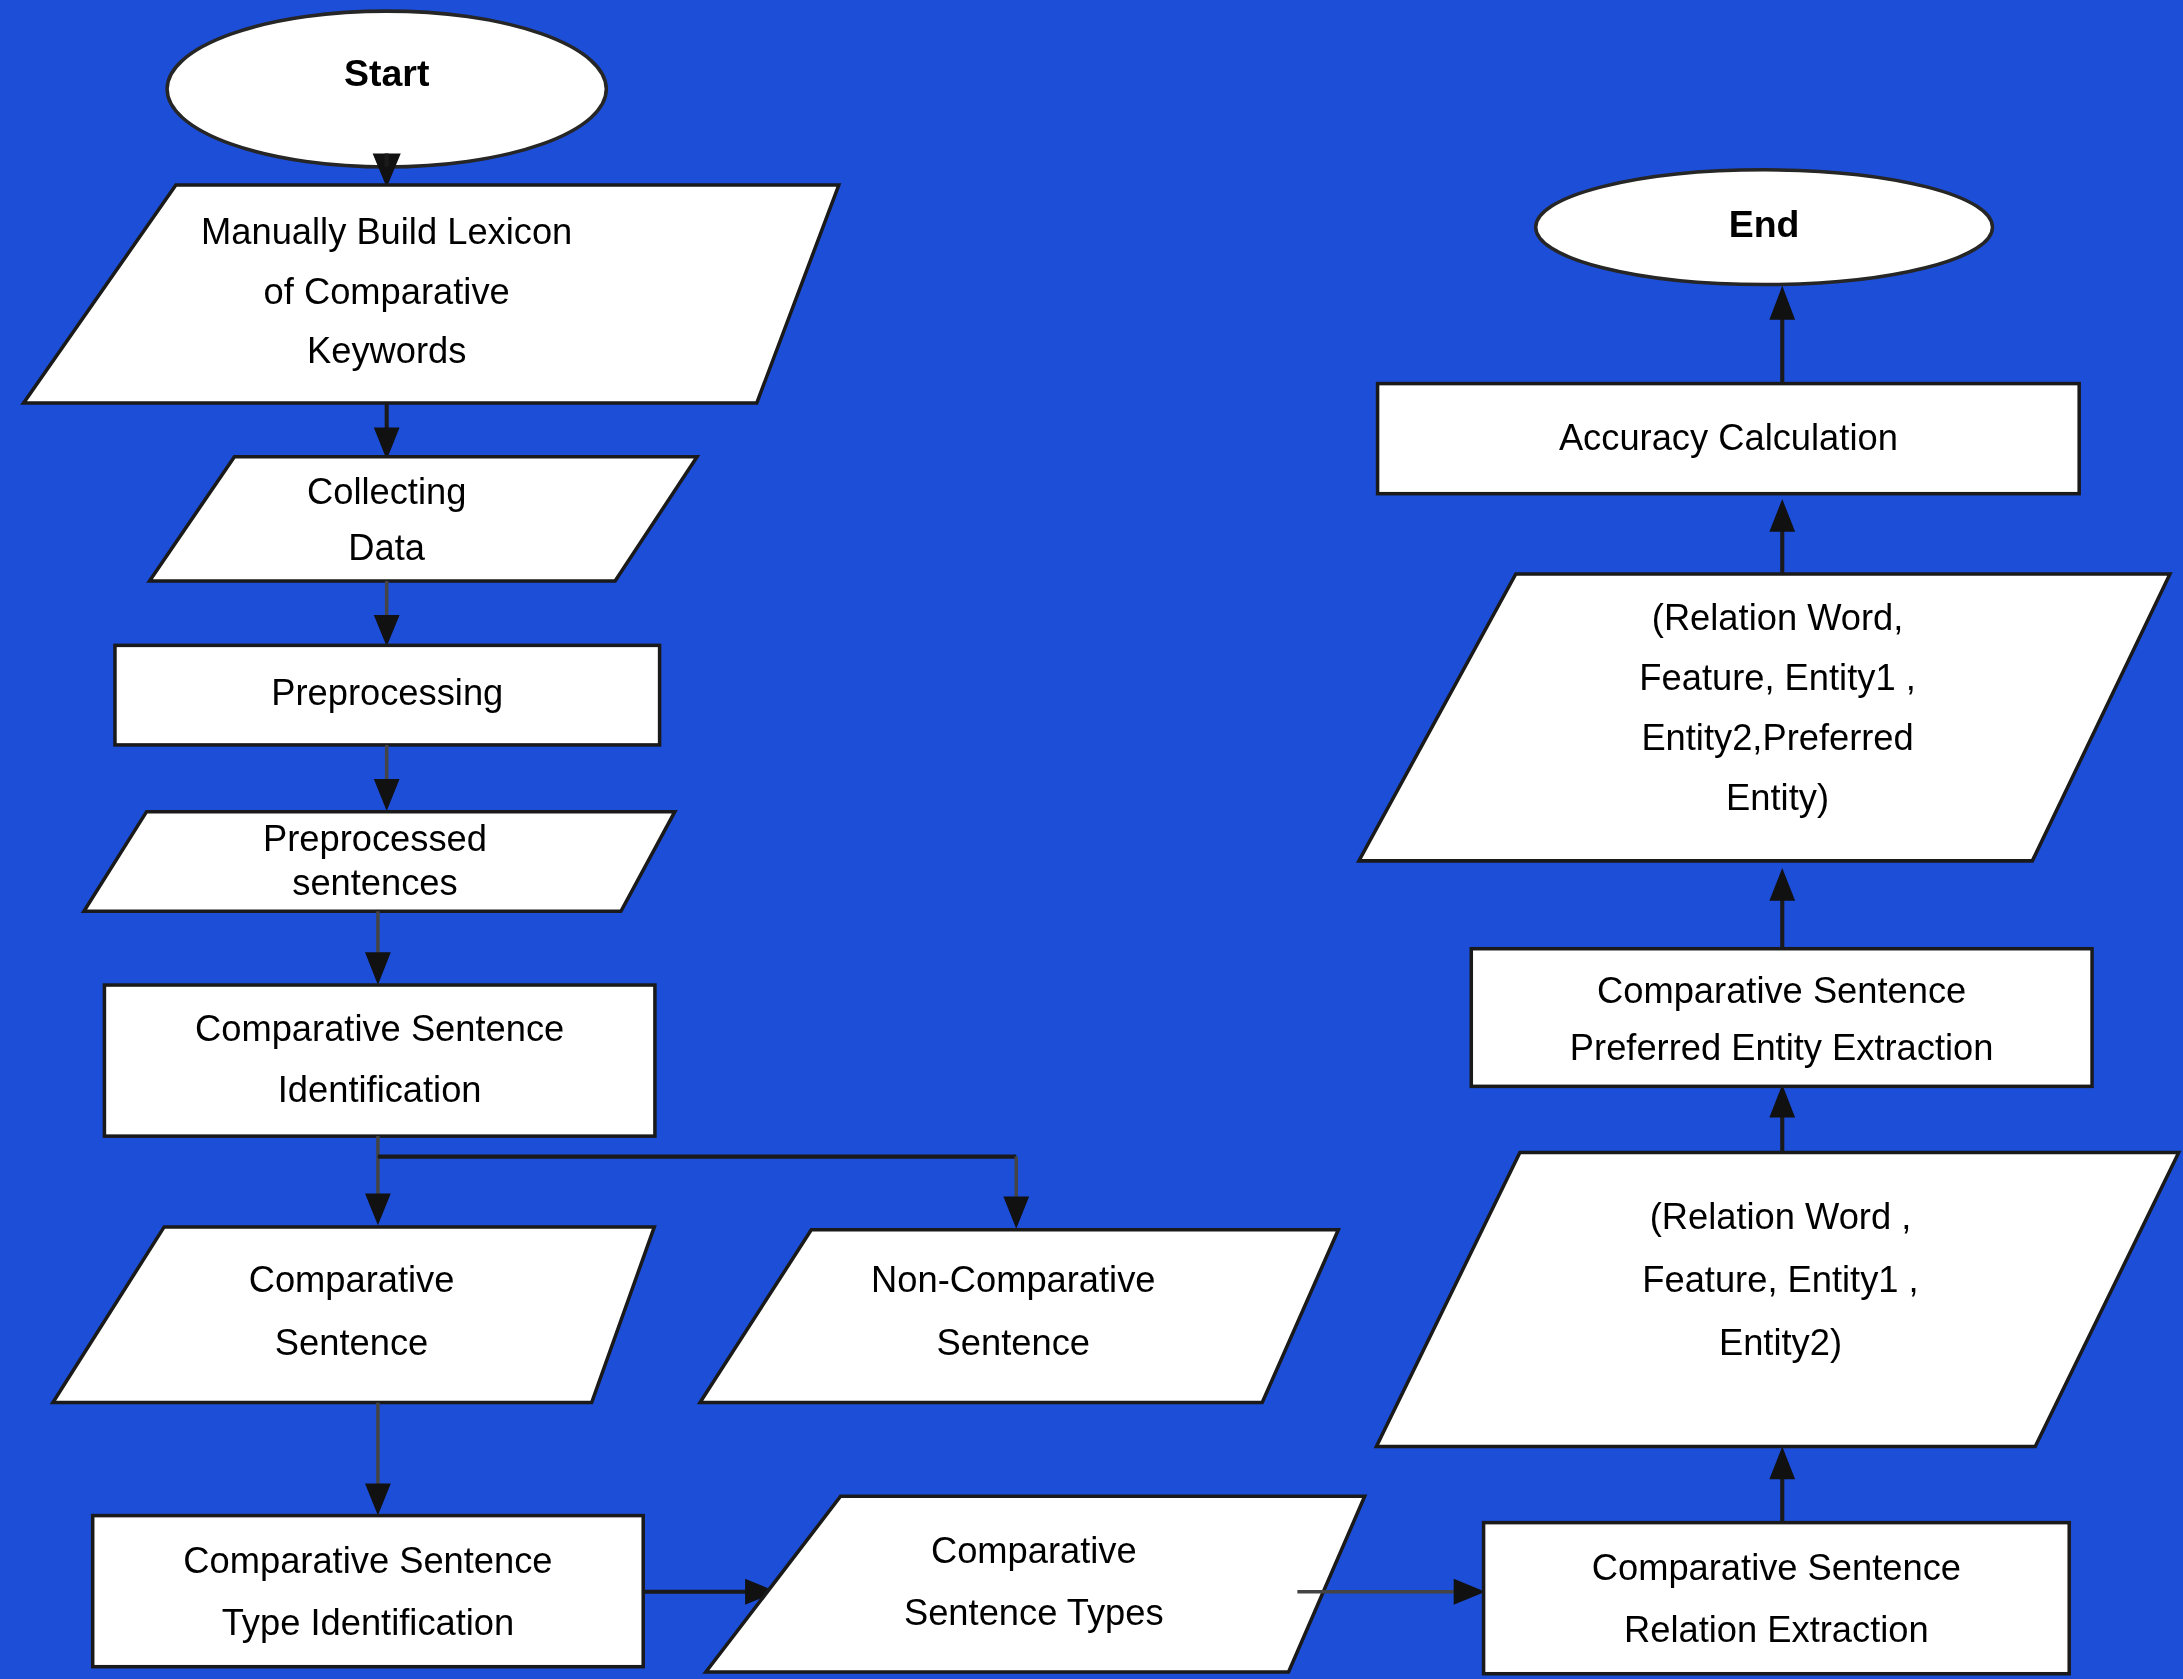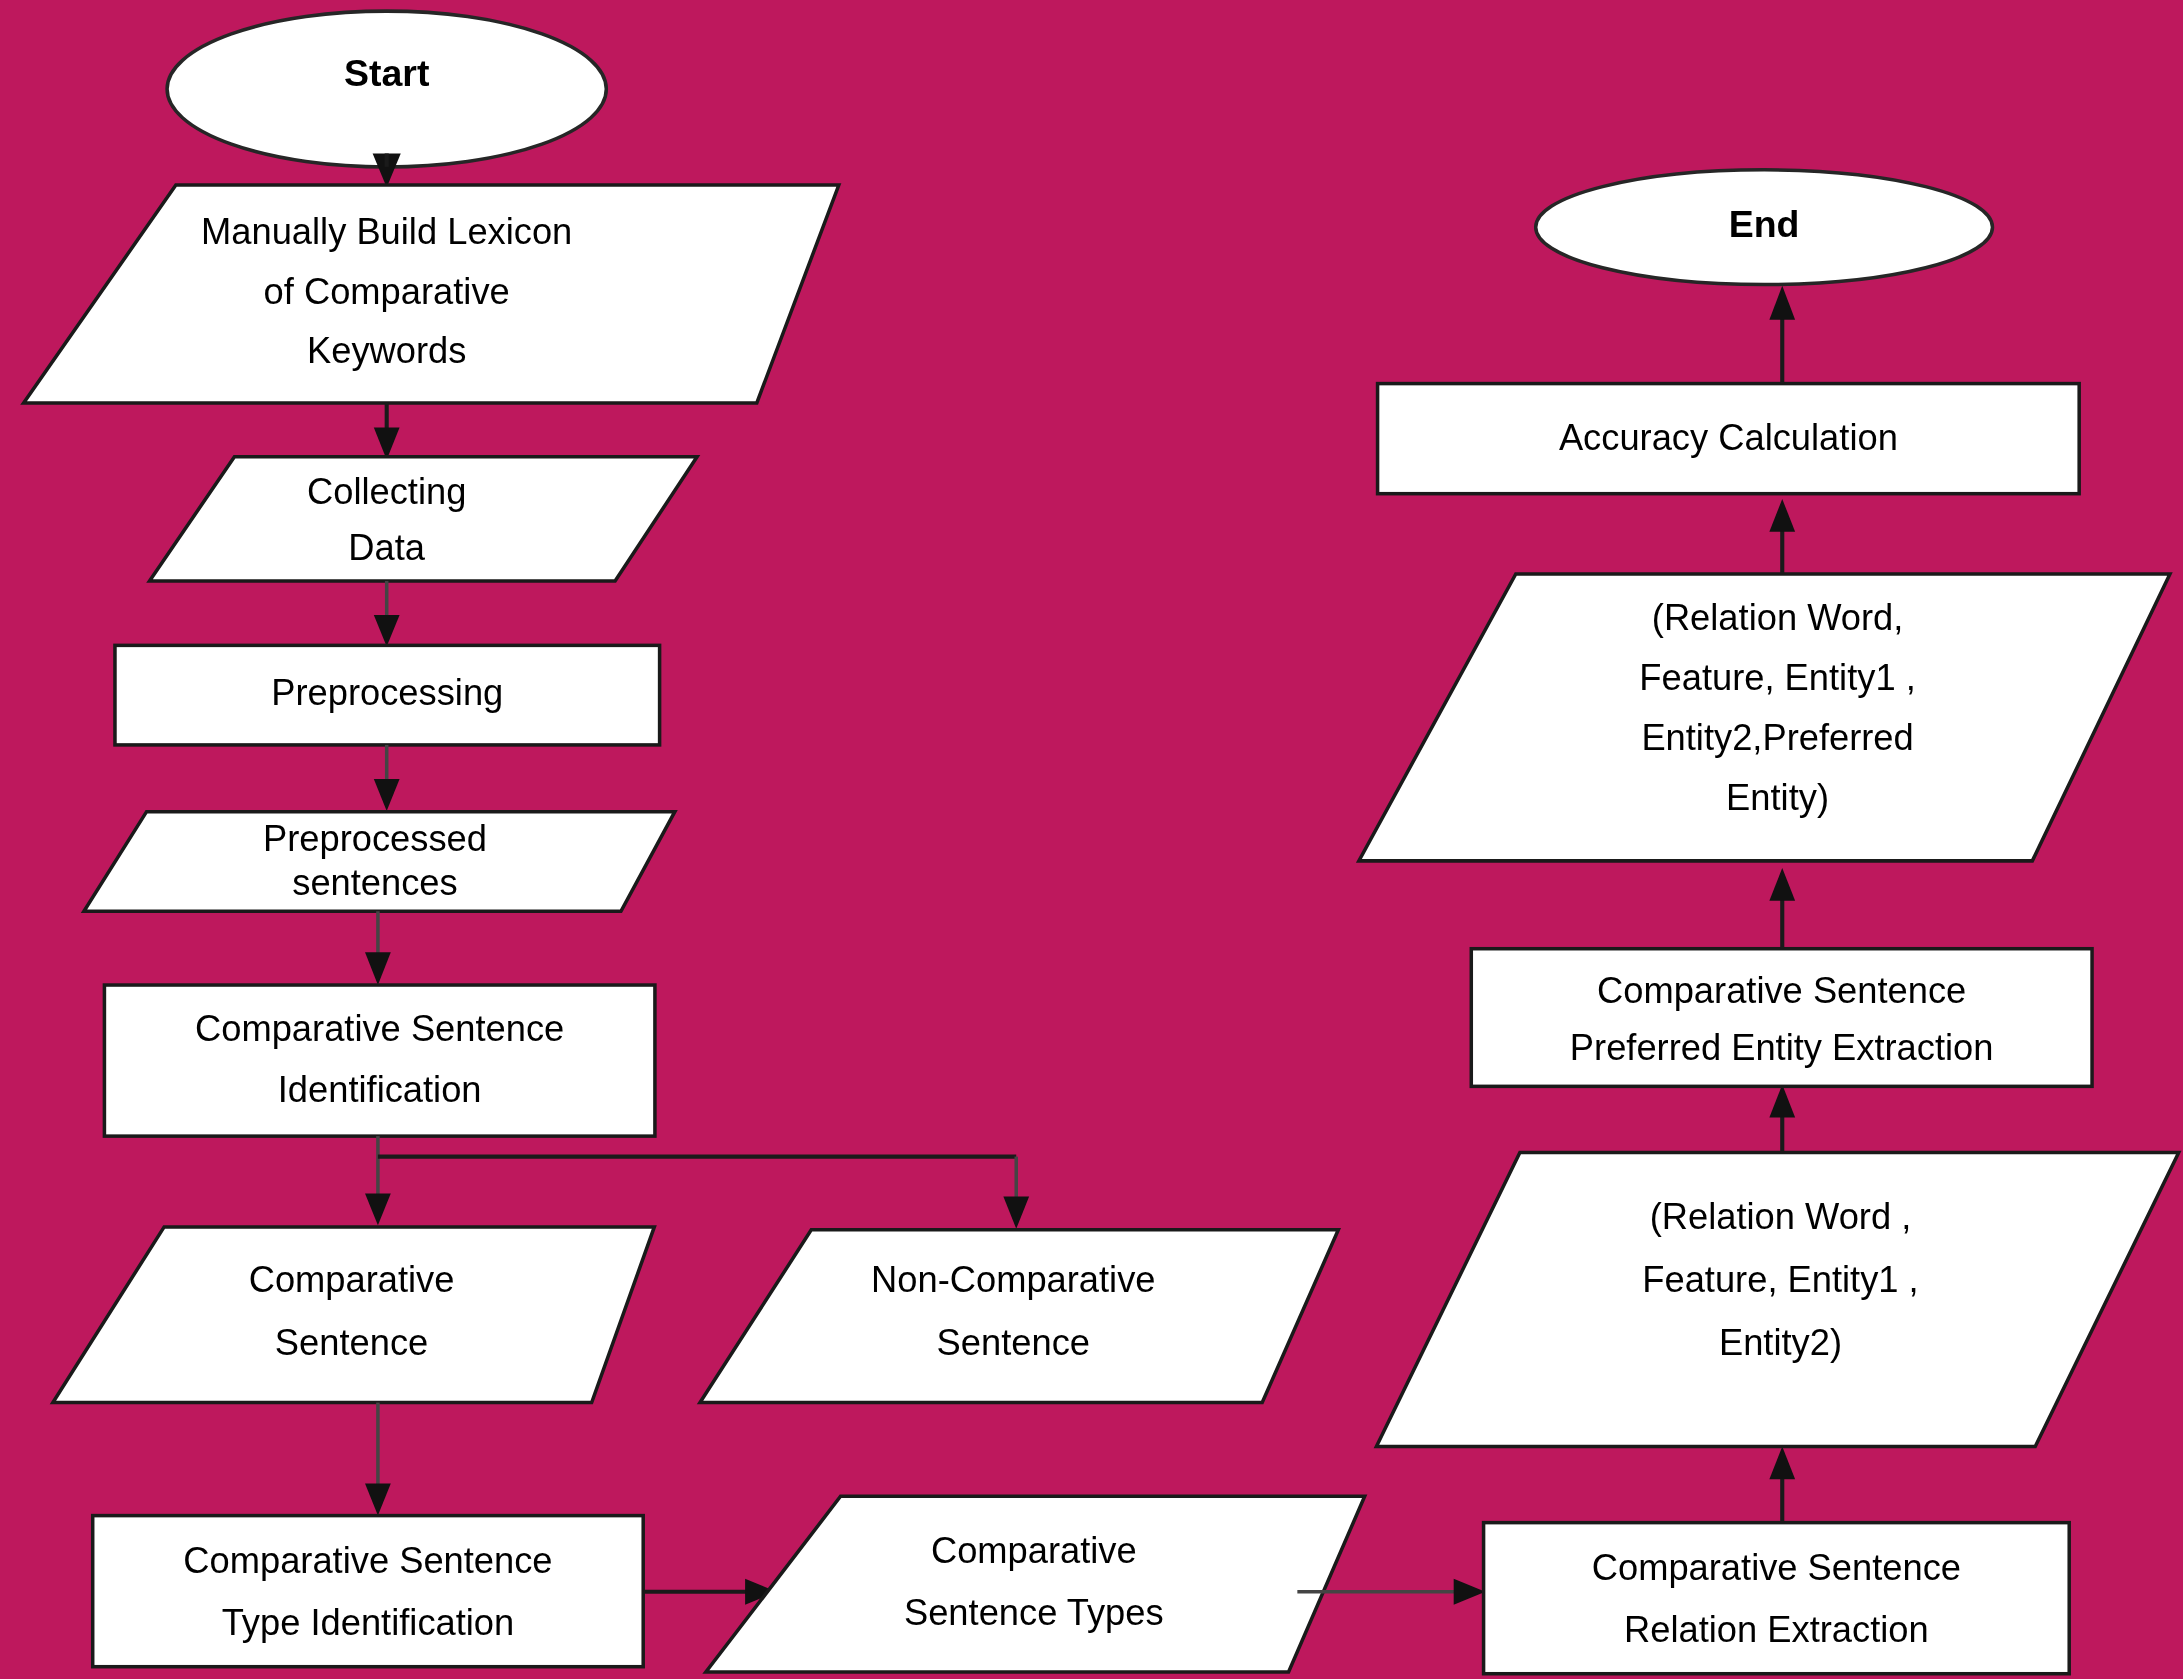--- a/index.html
+++ b/index.html
@@ -7,21 +7,21 @@
     padding: 0;
     background: #ffffff;
   }
   body {
     font-family: "Liberation Sans", sans-serif;
   }
   #flowchart-root {
     position: relative;
     width: 2183px;
     height: 1679px;
-    background: #be185d;
+    background: #1d4ed8;
     overflow: hidden;
   }
   svg.chart-canvas {
     display: block;
     width: 2183px;
     height: 1679px;
   }
   .shape-outline {
     fill: #ffffff;
     stroke: #1a1a1a;

